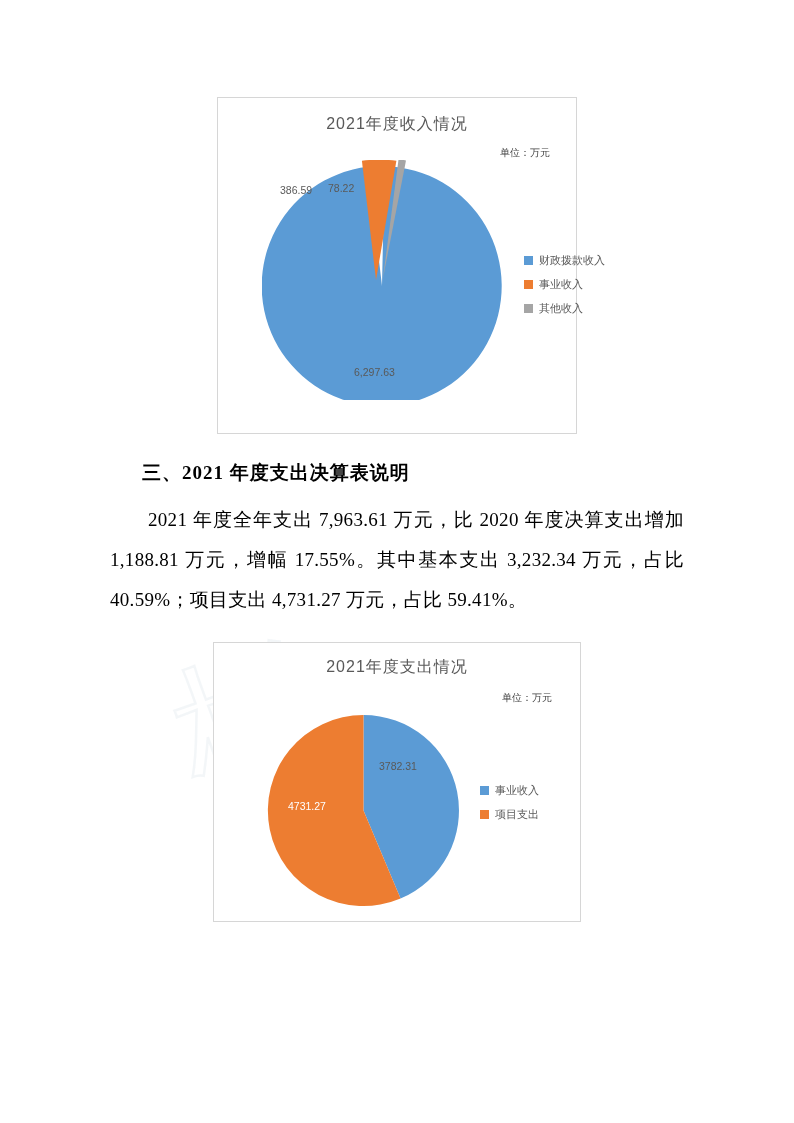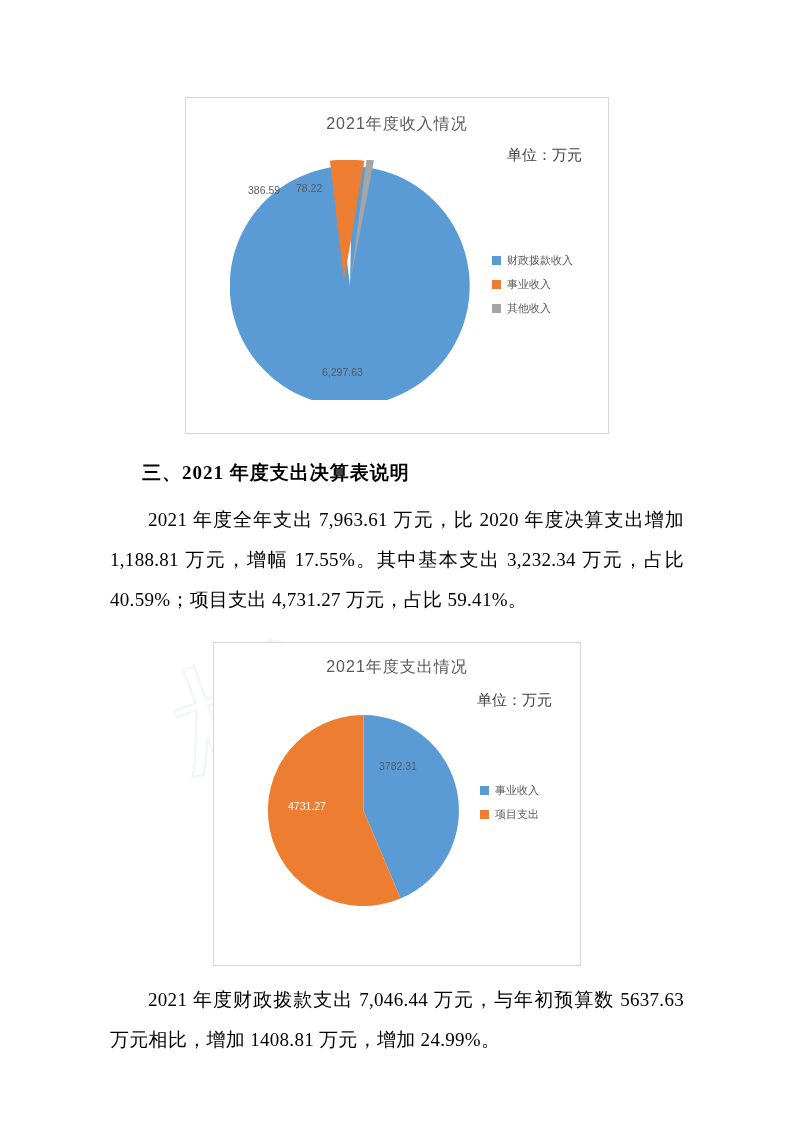--- a/index.html
+++ b/index.html
@@ -54,21 +54,21 @@
   .chart-title {
     text-align: center;
     font-family: "Liberation Sans", sans-serif;
     font-size: 16px;
     color: #595959;
     letter-spacing: 1px;
   }
   .chart-unit {
     position: absolute;
     font-family: "Liberation Sans", sans-serif;
-    font-size: 15px;
+    font-size: 10px;
     color: #404040;
   }
   .legend {
     position: absolute;
     font-family: "Liberation Sans", sans-serif;
     font-size: 11px;
     color: #595959;
   }
   .legend-row {
     display: flex;
@@ -92,40 +92,40 @@
   }
   .slice-label.inside-dark {
     color: #595959;
   }
   .slice-label.inside-white {
     color: #ffffff;
   }
 
   
   #chart-income {
-    width: 424px;
+    width: 360px;
     height: 337px;
     margin: 0 auto;
     margin-top: 97px;
   }
   #chart-income .chart-title { margin-top: 16px; }
   #chart-income .chart-unit { right: 26px; top: 48px; }
   #chart-income .legend { left: 306px; top: 155px; }
   #pie-income {
     position: absolute;
     left: 44px;
     top: 62px;
     width: 240px;
     height: 240px;
   }
 
   
   #chart-expense {
     width: 368px;
-    height: 324px;
+    height: 280px;
     margin: 0 auto;
     margin-top: 22px;
   }
   #chart-expense .chart-title { margin-top: 14px; }
   #chart-expense .chart-unit { right: 28px; top: 48px; }
   #chart-expense .legend { left: 266px; top: 140px; }
   #pie-expense {
     position: absolute;
     left: 52px;
     top: 70px;
@@ -224,17 +224,16 @@
           <span class="legend-swatch" style="background:#5b9bd5;"></span>
           <span>事业收入</span>
         </div>
         <div class="legend-row">
           <span class="legend-swatch" style="background:#ed7d31;"></span>
           <span>项目支出</span>
         </div>
       </div>
     </div>
 
-    <p class="para">2021 年度财政拨款支出 7,046.44 万元，与年初预算数 5637.63 万元相比，增加 1408.81 万元，增加 24.99%。</p>
 
   </div>
 
 </div>
 
 </body></html>

